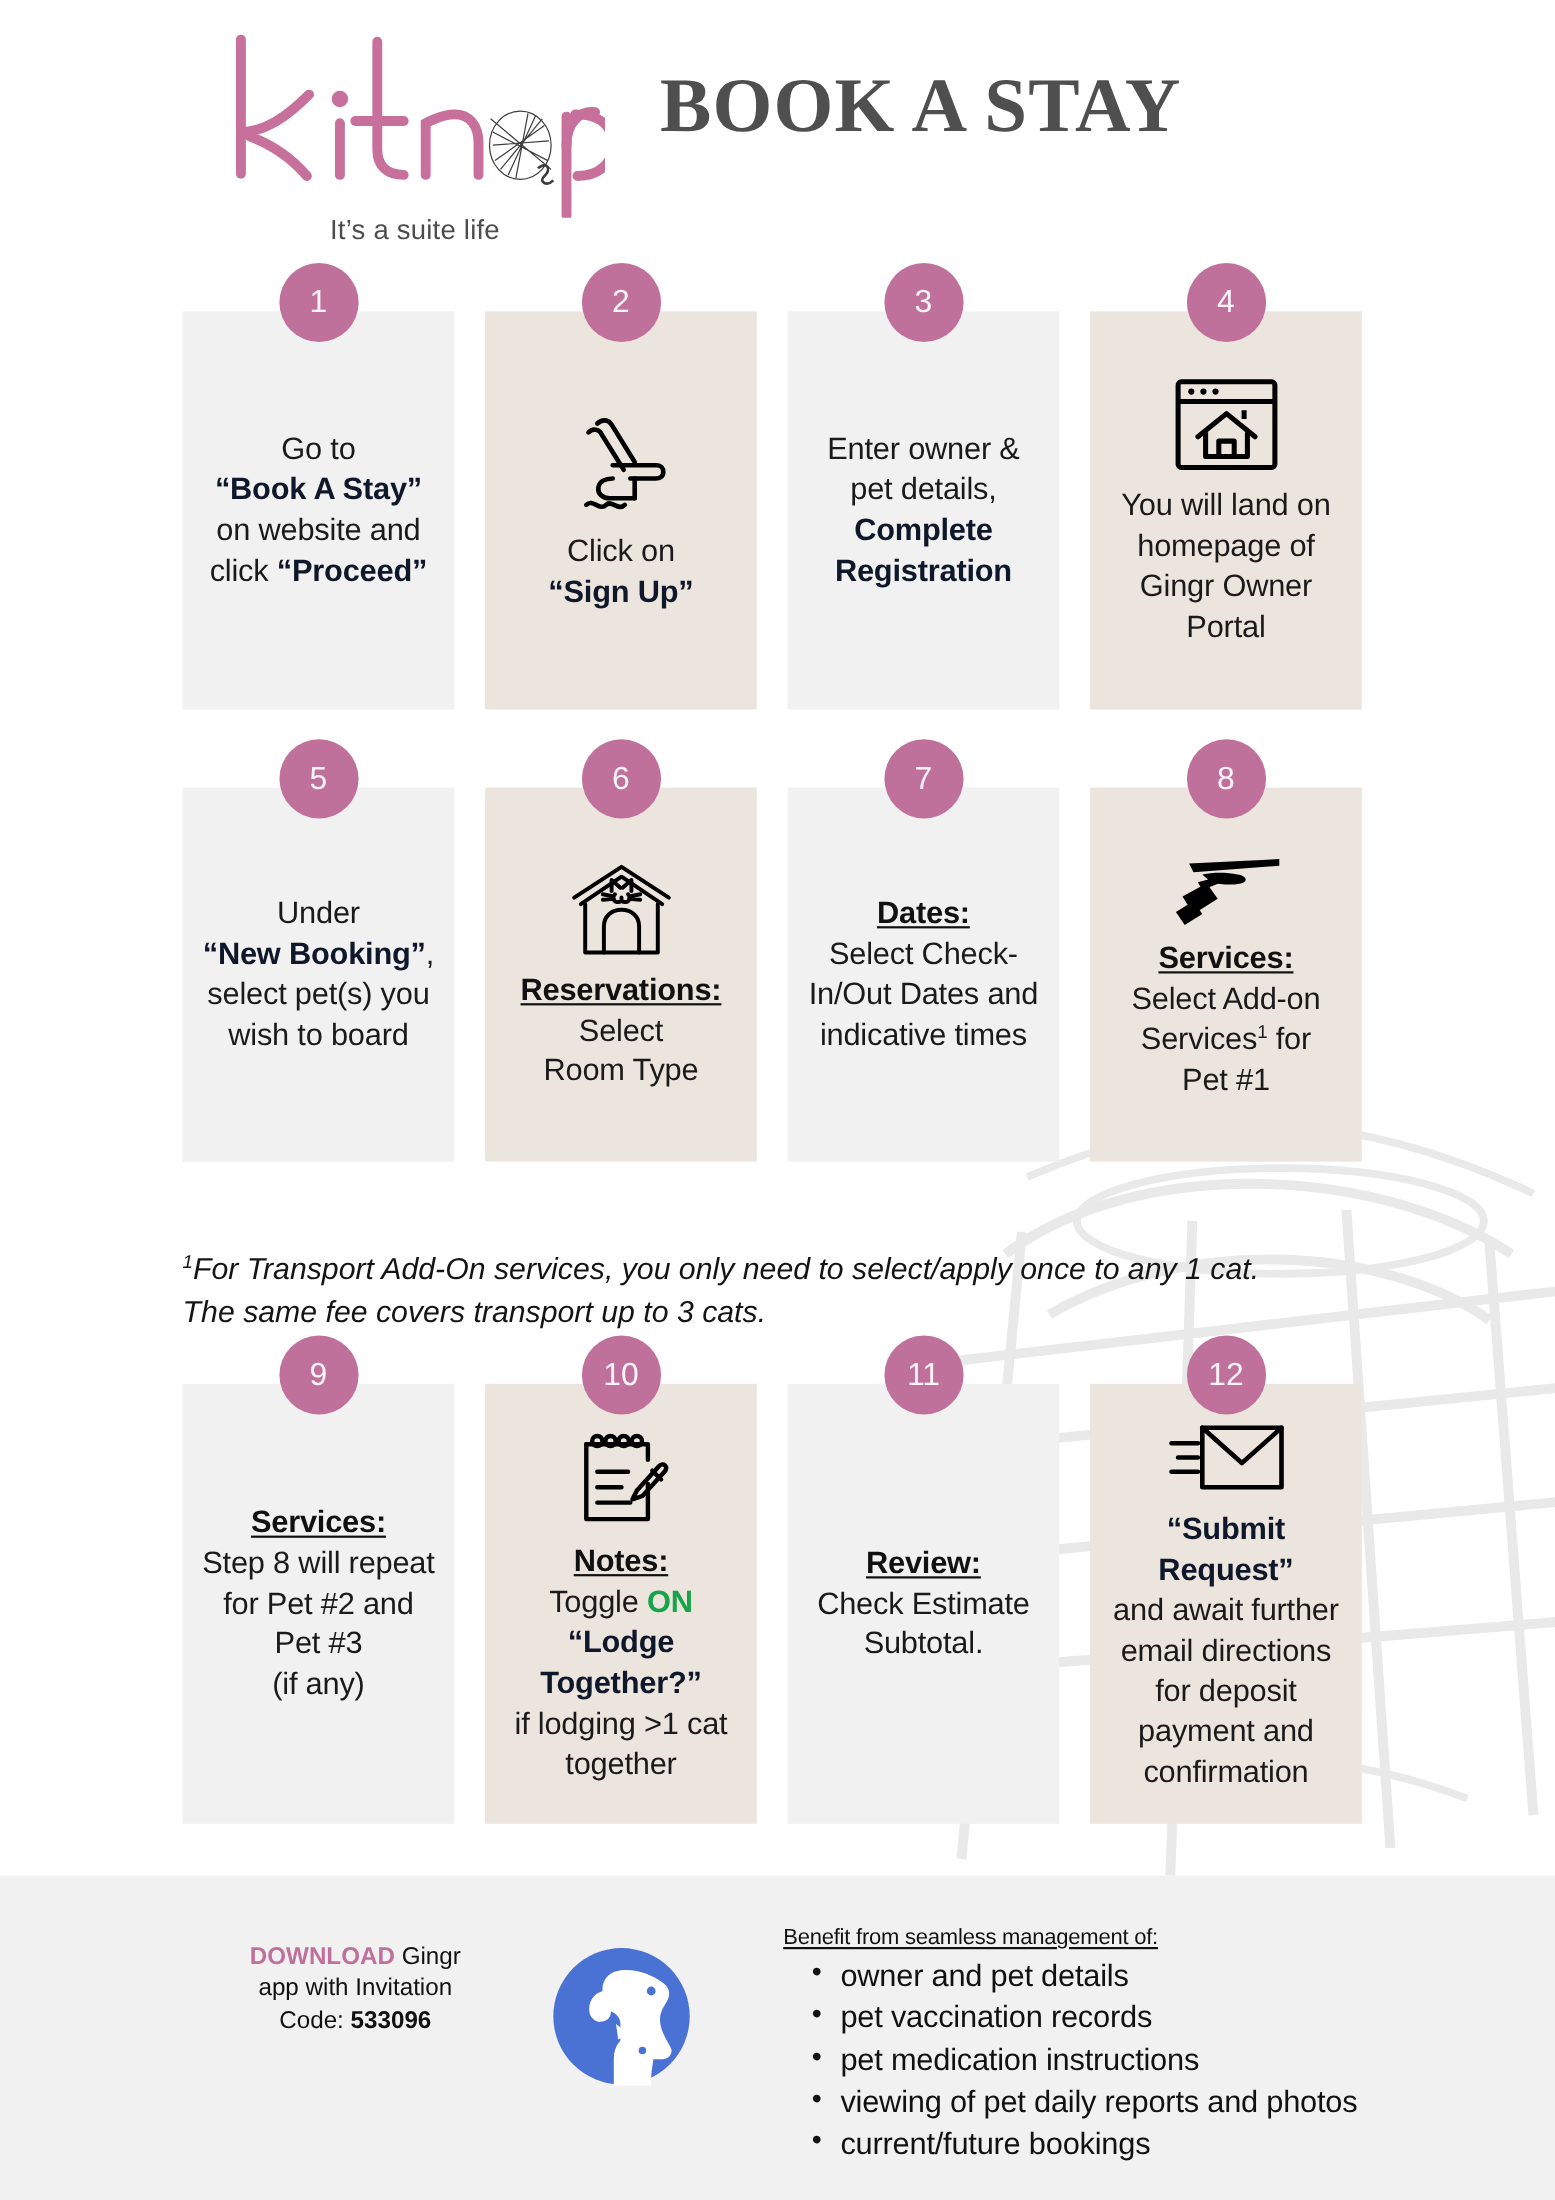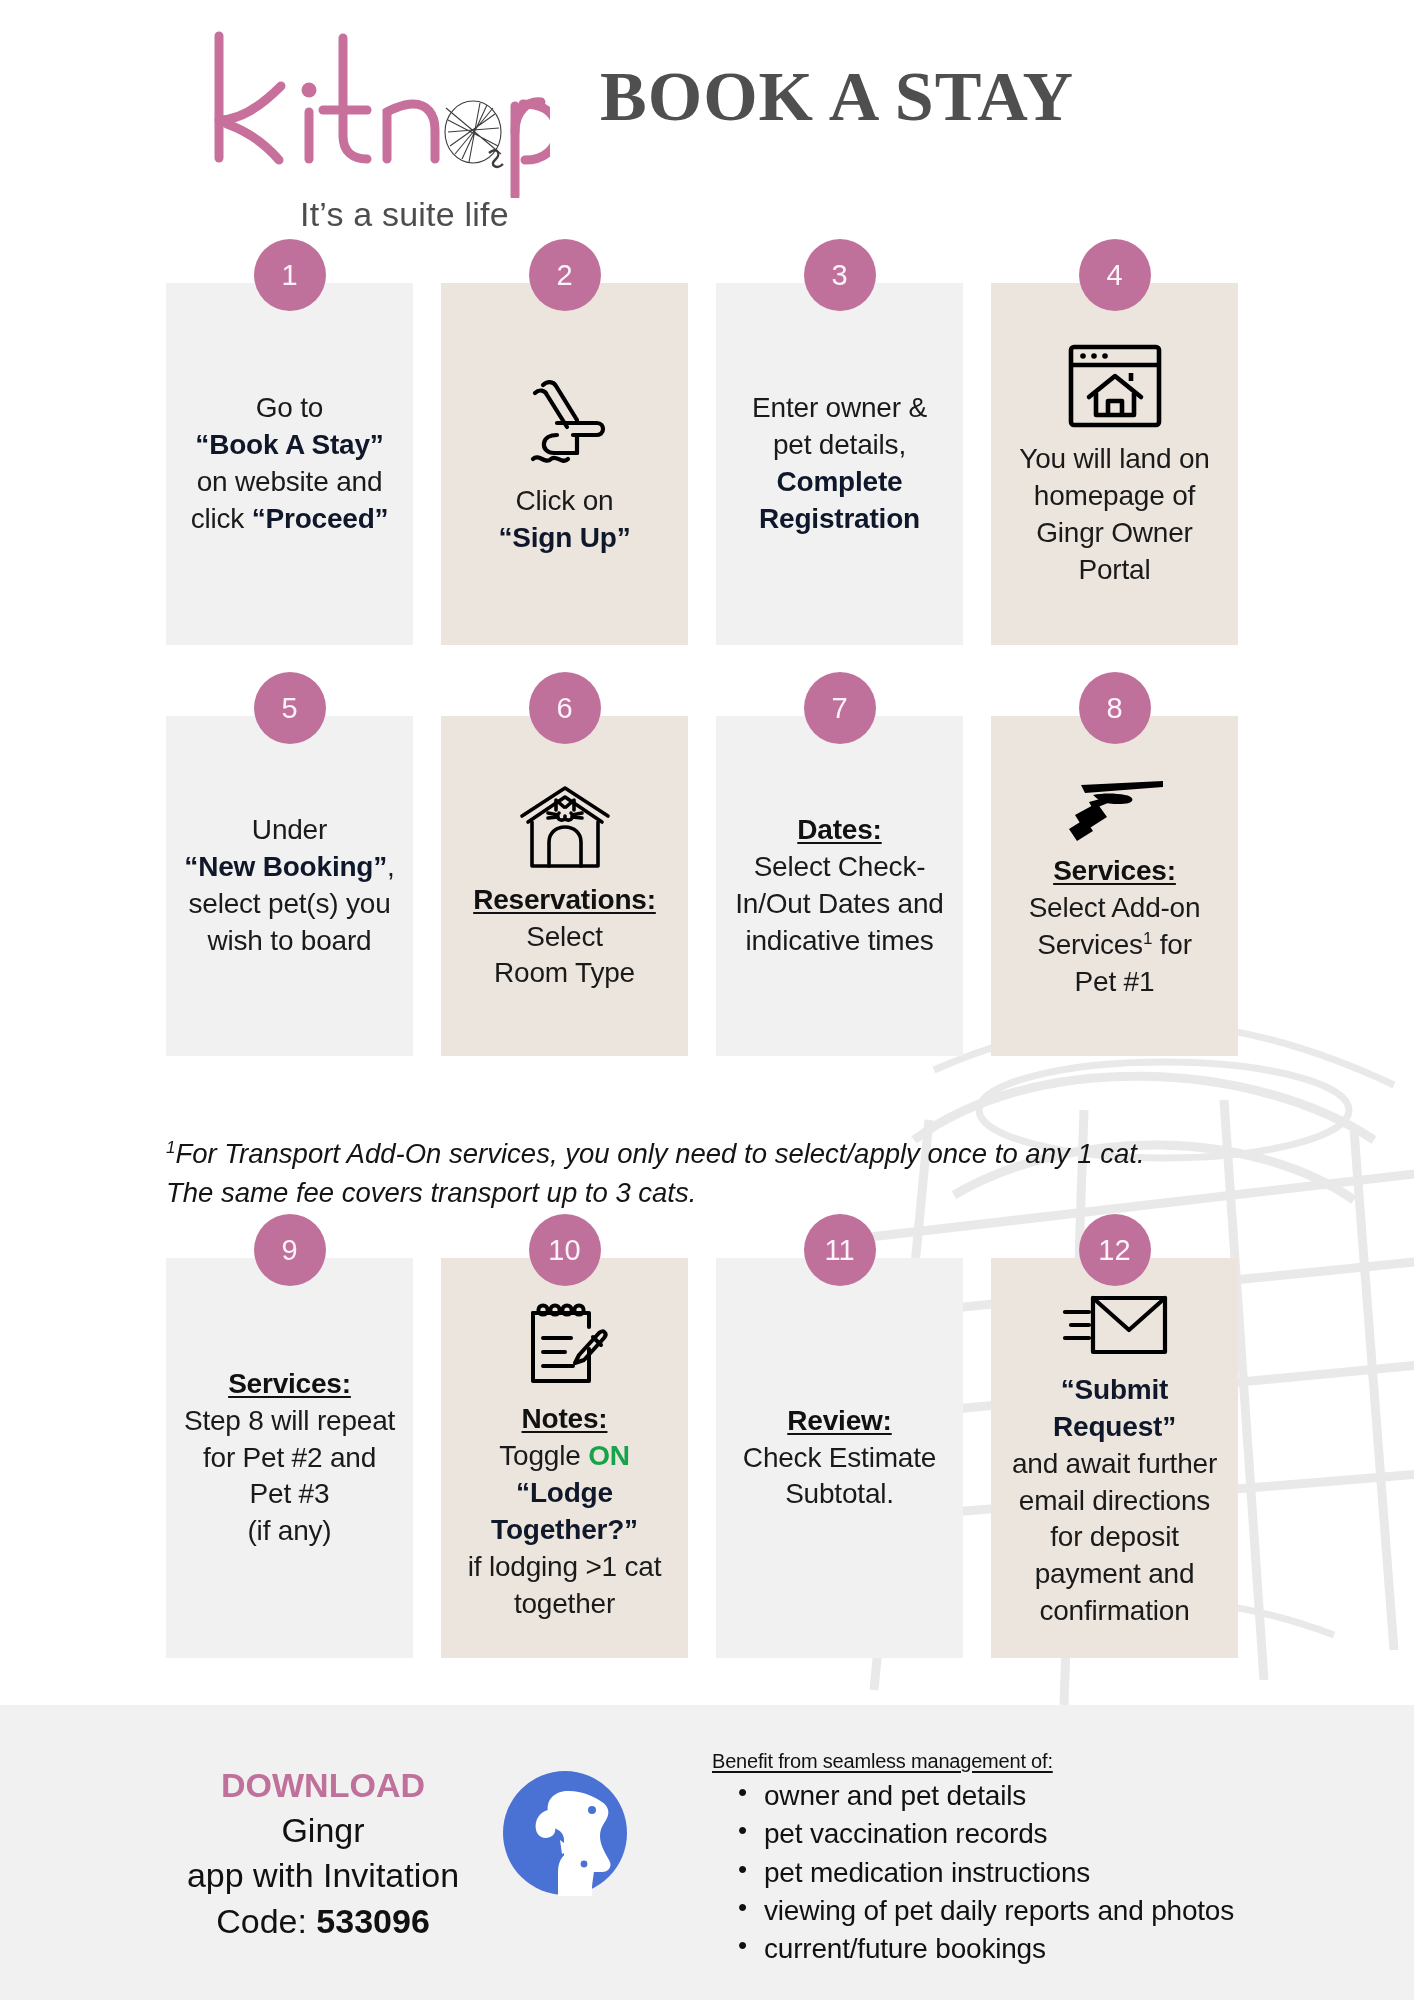--- a/index.html
+++ b/index.html
@@ -17,21 +17,21 @@
     width: 620px; height: 720px; z-index: 0;
     opacity: 1; pointer-events: none;
   }
 
   
   .header { position: absolute; left: 0; top: 0; width: 1414px; height: 215px; z-index: 3; }
   .logo-wrap { position: absolute; left: 205px; top: 28px; width: 345px; height: 170px; }
   .logo-svg { display:block; }
   .logo-tagline {
     position: absolute; left: 300px; top: 195px;
-    font-size: 34px; color: #4d4d4d; letter-spacing: .2px;
+    font-size: 25px; color: #4d4d4d; letter-spacing: .2px;
     white-space: nowrap;
   }
   .title-block { position: absolute; left: 600px; top: 62px; }
   .main-title {
     font-family: "Liberation Serif", serif;
     font-size: 70px; font-weight: 700; color: #4f4f4f;
     letter-spacing: 1px; line-height: 1;
   }
   .sub-title {
     margin-top: 22px;
@@ -94,21 +94,21 @@
   .footnote sup { font-size: 17px; vertical-align: super; line-height:0; }
 
   
   .footer {
     position: absolute; left: 0; top: 1705px;
     width: 1414px; height: 295px;
     background: #f2f1f1; z-index: 4;
   }
   .footer-left {
     position: absolute; left: 178px; top: 58px; width: 290px;
-    text-align: center; font-size: 34px; line-height: 1.33;
+    text-align: center; font-size: 22px; line-height: 1.33;
     color: #111;
   }
   .footer-left .dl { color: #c0719b; font-weight: 700; }
   .footer-left .code { font-weight: 700; color: #111; }
 
   .gingr-logo { position: absolute; left: 500px; top: 63px; width: 130px; height: 130px; }
 
   .footer-right { position: absolute; left: 712px; top: 45px; }
   .benefit-head {
     font-size: 20px; color: #111; text-decoration: underline;

